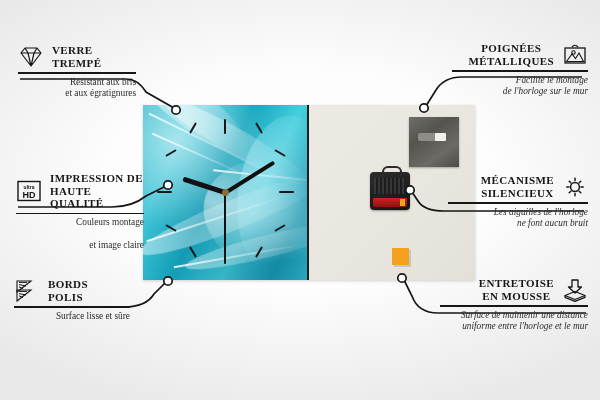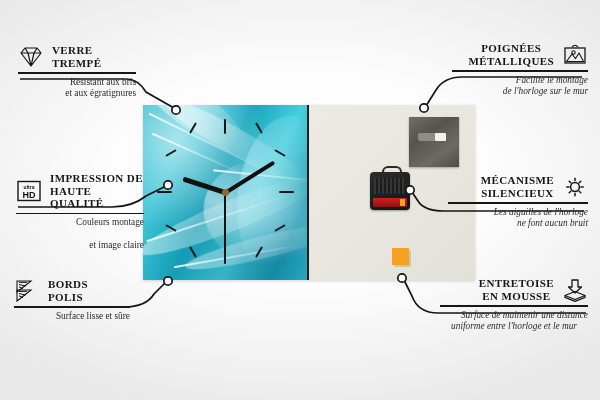--- a/index.html
+++ b/index.html
@@ -265,16 +265,16 @@
         <div class="co-title">EN MOUSSE</div>
       </div>
       <svg class="ico" viewBox="0 0 26 24">
         <path d="M10,2 L16,2 L16,9 L19.5,9 L13,15 L6.5,9 L10,9 Z" fill="none" stroke="#161616" stroke-width="1.3" stroke-linejoin="round"></path>
         <path d="M3,17.5 L13,13.5 L23,17.5 L13,21.5 Z" fill="none" stroke="#161616" stroke-width="1.3" stroke-linejoin="round"></path>
         <path d="M3,17.5 L3,19.3 L13,23.3 L23,19.3 L23,17.5" fill="none" stroke="#161616" stroke-width="1.3" stroke-linejoin="round"></path>
       </svg>
     </div>
     <div class="co-rule"></div>
     <div class="co-sub">Surface de maintenir une distance</div>
-    <div class="co-sub" style="margin-top:0;text-align:center;">uniforme entre l'horloge et le mur</div>
+    <div class="co-sub" style="margin-top:0;">uniforme entre l'horloge et le mur</div>
   </div>
 
 </div>
 
 </body></html>

